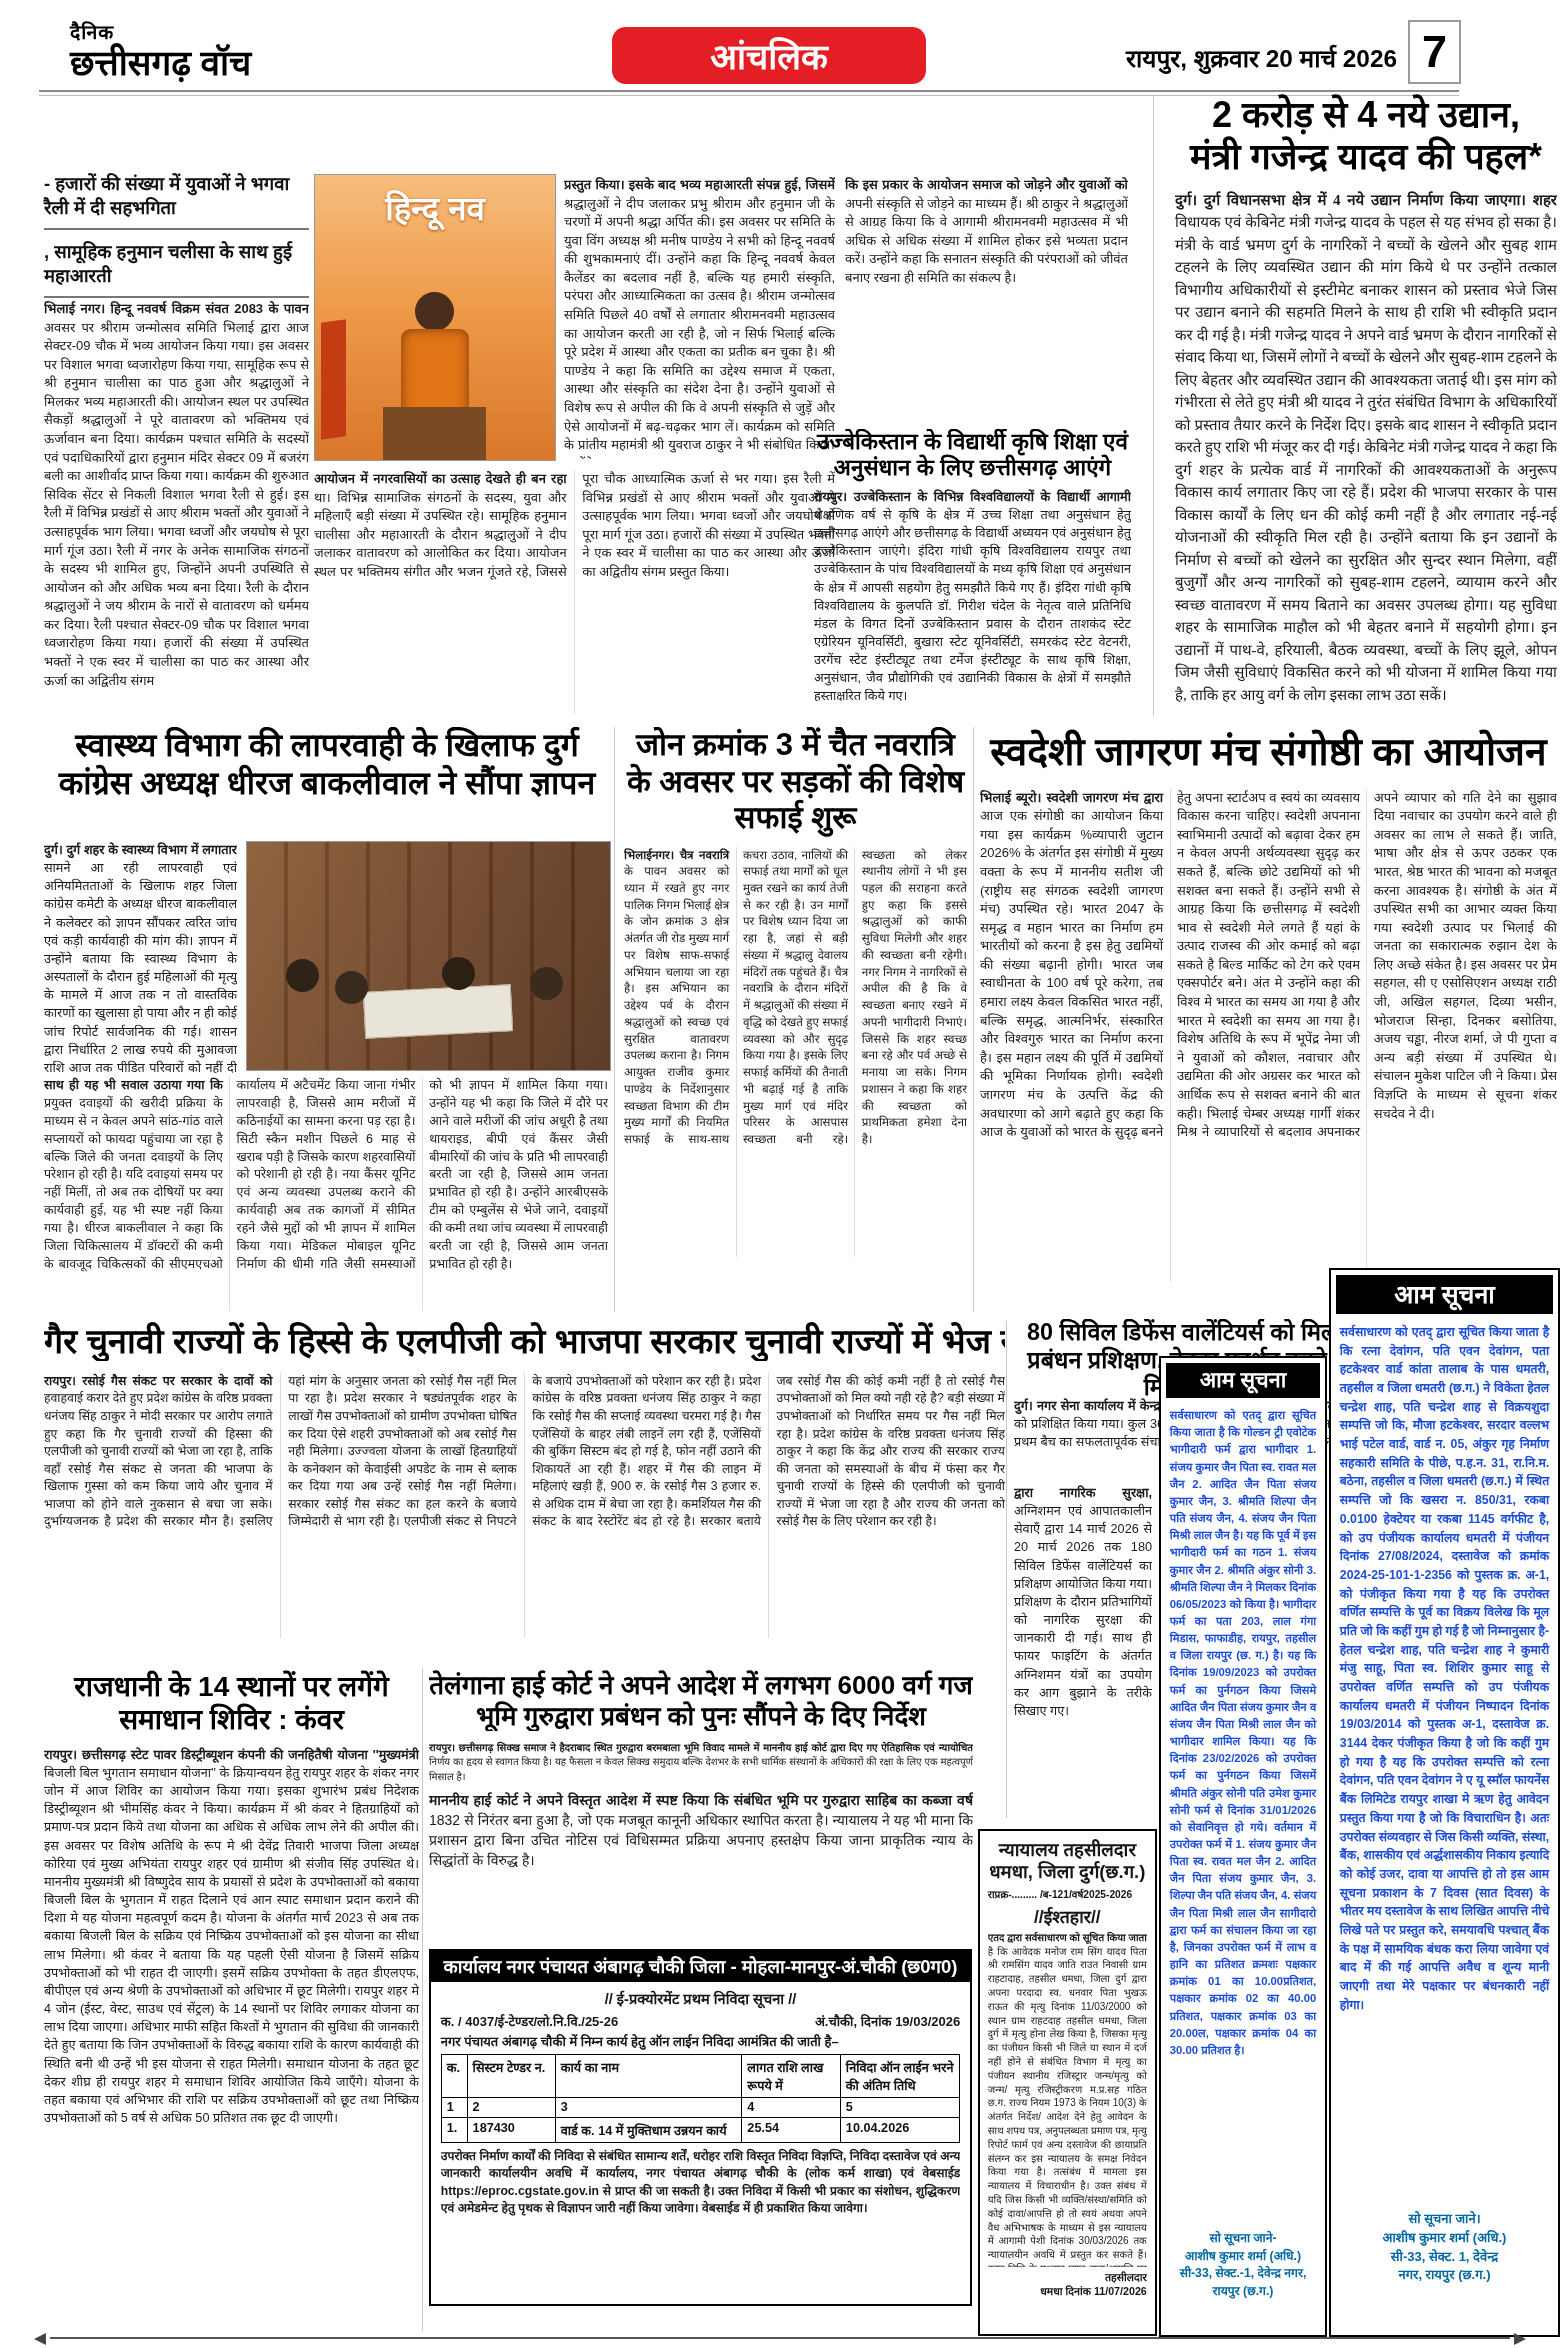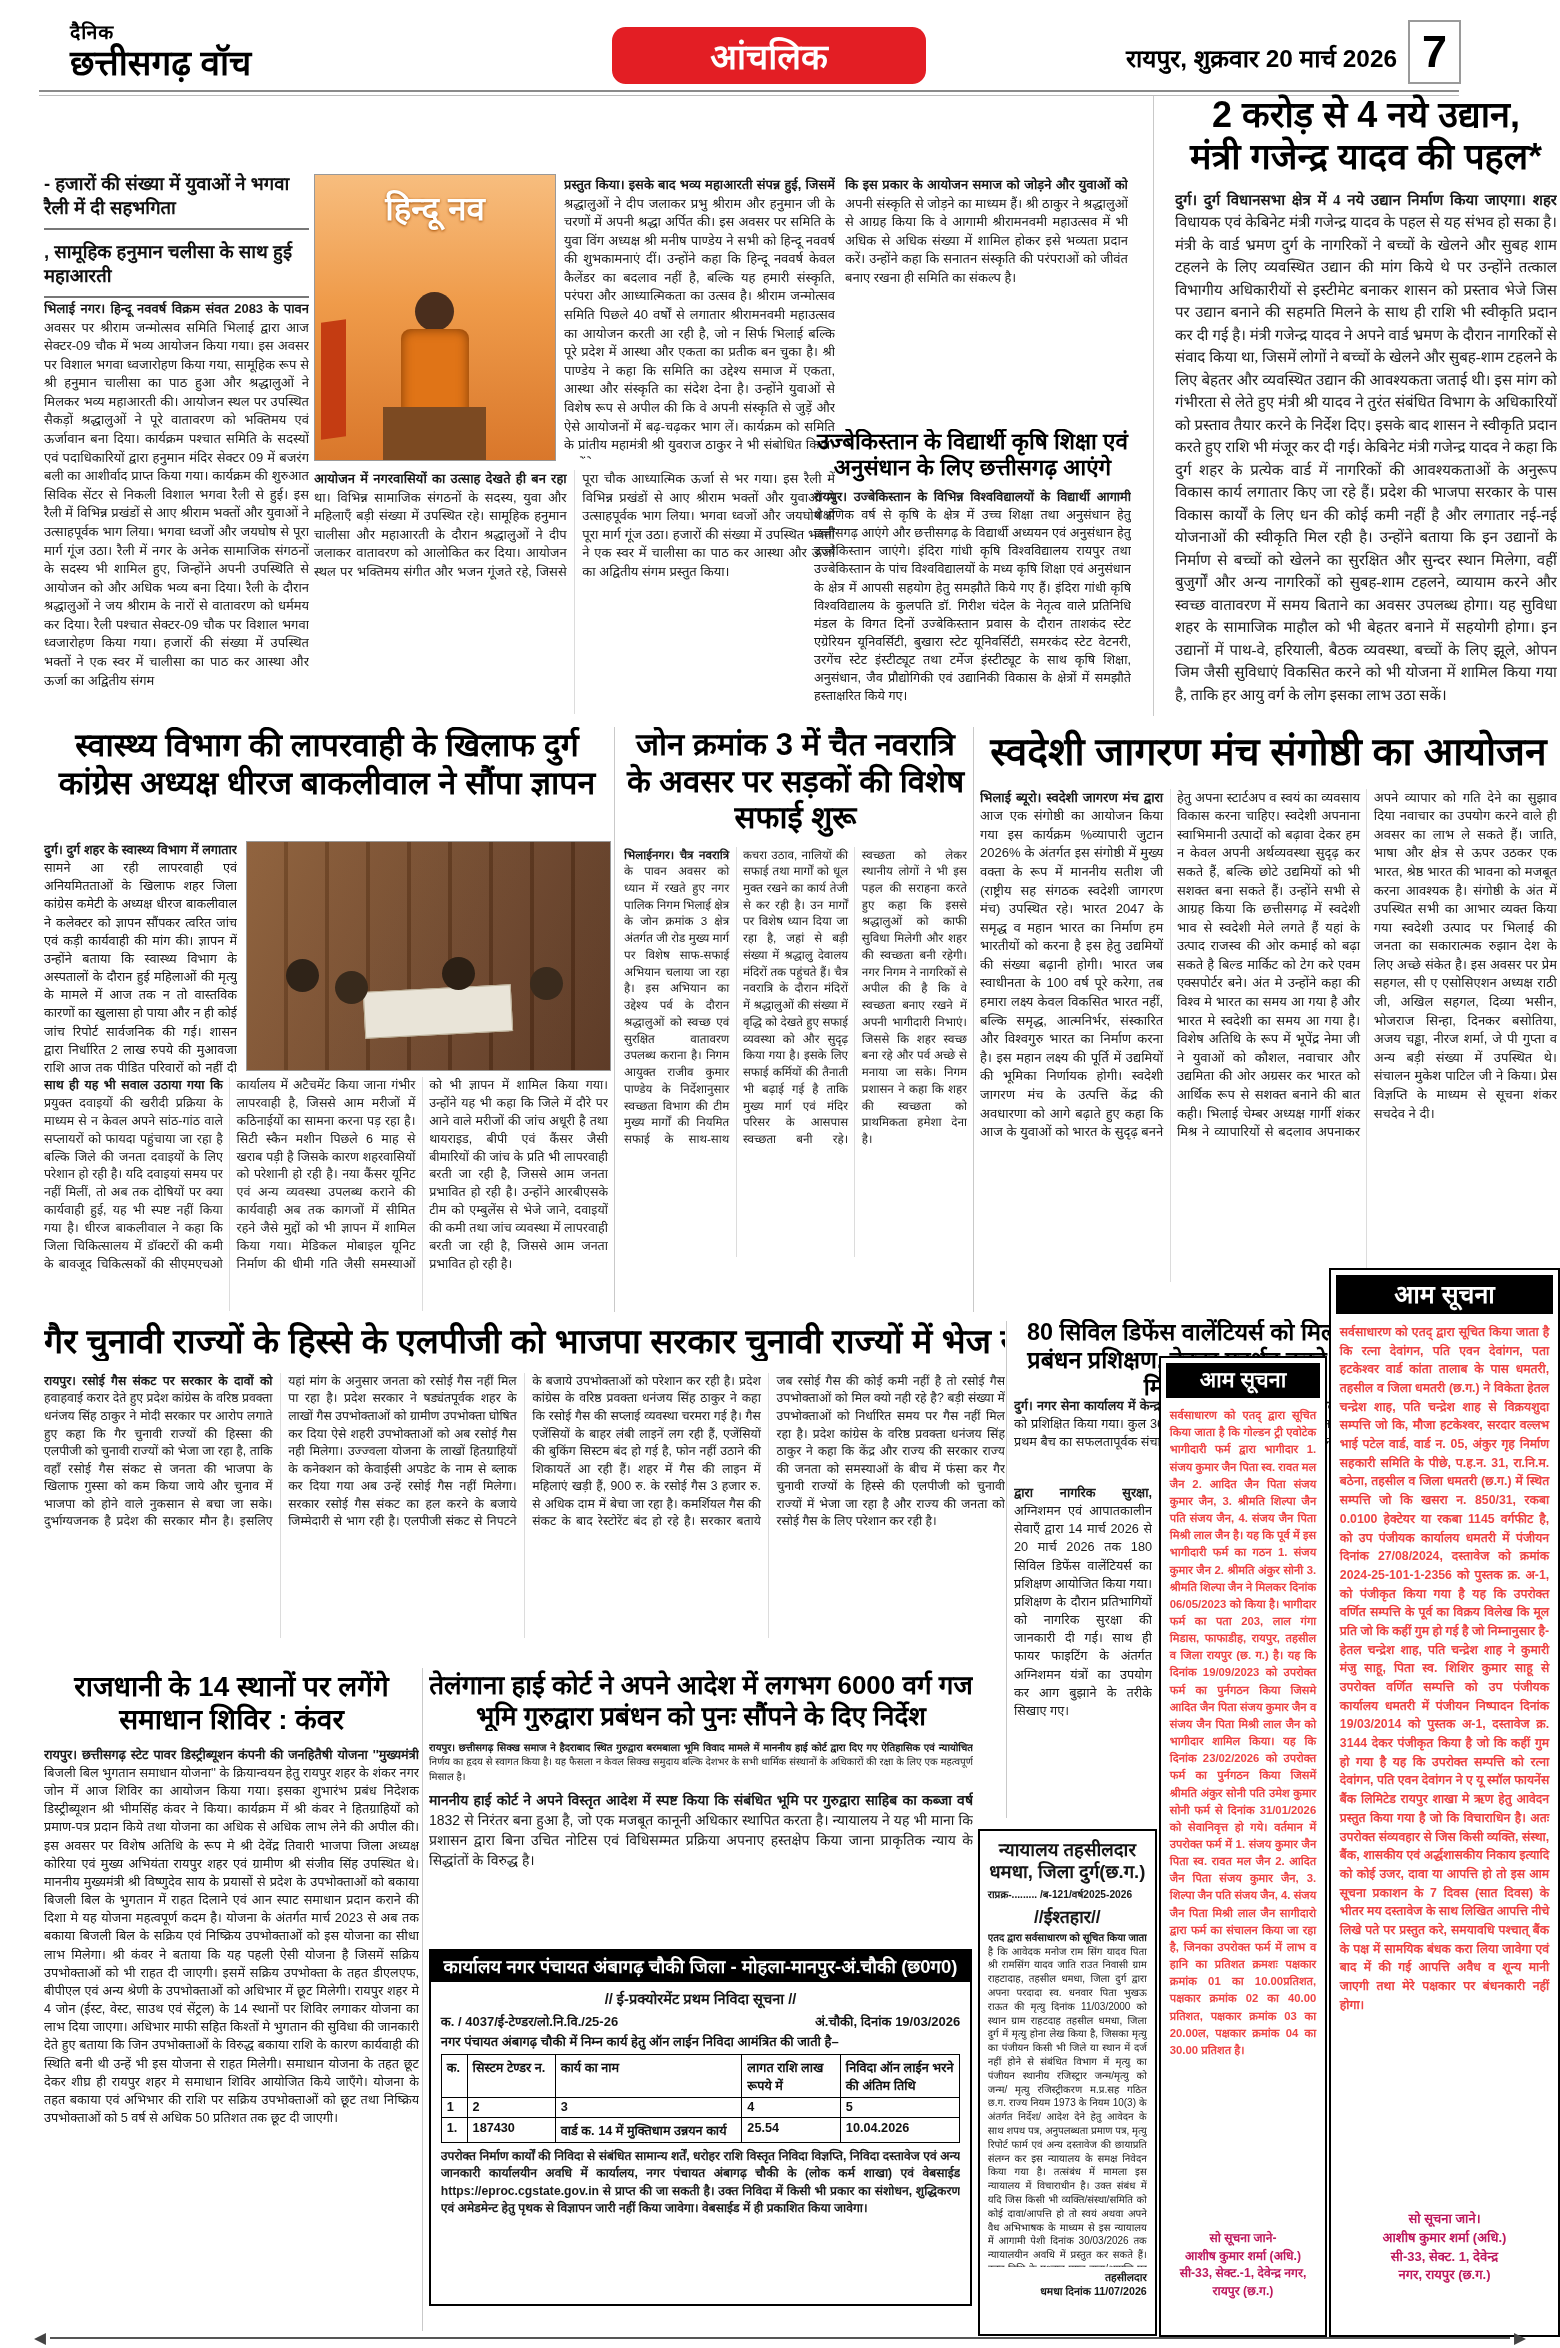--- a/index.html
+++ b/index.html
@@ -20,22 +20,22 @@
   .section-banner{background:#e31e24;border-radius:13.7px;color:#fff;font-weight:bold;font-size:35px;
                   display:flex;align-items:center;justify-content:center;}
   .dateline{font-size:24.4px;font-weight:bold;color:#000;}
   .page-num{border:2.9px solid #9a9a9a;display:flex;align-items:center;justify-content:center;
             font-size:45px;font-weight:bold;color:#000;background:#fff;}
   .hdr-rule{border-top:2px solid #8a8a8a;border-bottom:1px solid #bbb;height:2.9px;}
   .notice-box{border:2px solid #000;background:#fff;overflow:hidden;}
   .notice-head{background:#000;color:#fff;font-weight:bold;text-align:center;
                font-size:25px;padding:5.9px 0;margin:4.9px;line-height:1.1;}
   .notice-body{font-size:12px;font-weight:bold;line-height:1.52;text-align:justify;
-               padding:3.9px 8.8px;color:#ef4444;overflow:hidden;}
-  .notice-sign{font-size:12.2px;font-weight:bold;text-align:center;line-height:1.45;color:#be185d;}
+               padding:3.9px 8.8px;color:#1d4ed8;overflow:hidden;}
+  .notice-sign{font-size:12.2px;font-weight:bold;text-align:center;line-height:1.45;color:#0369a1;}
   .court-box{border:2px solid #000;background:#fff;overflow:hidden;padding:7.8px 7.8px;}
   .tender-box{border:2px solid #000;background:#fff;overflow:hidden;}
   .tender-title{background:#000;color:#fff;font-weight:bold;font-size:18.5px;text-align:center;
                 padding:4.9px 3.9px;line-height:1.15;}
   .tender-table{border-collapse:collapse;width:100%;font-size:12.7px;}
   .tender-table td,.tender-table th{border:1.5px solid #000;padding:2.9px 4.9px;text-align:left;
                 vertical-align:top;font-weight:bold;color:#111;}
   .photo{overflow:hidden;border:1px solid #999;}
   .bottom-rule{display:flex;align-items:center;color:#444;font-size:15.6px;}
   .bottom-rule .line{flex:1;border-top:2px solid #555;margin:0 3.9px;}

